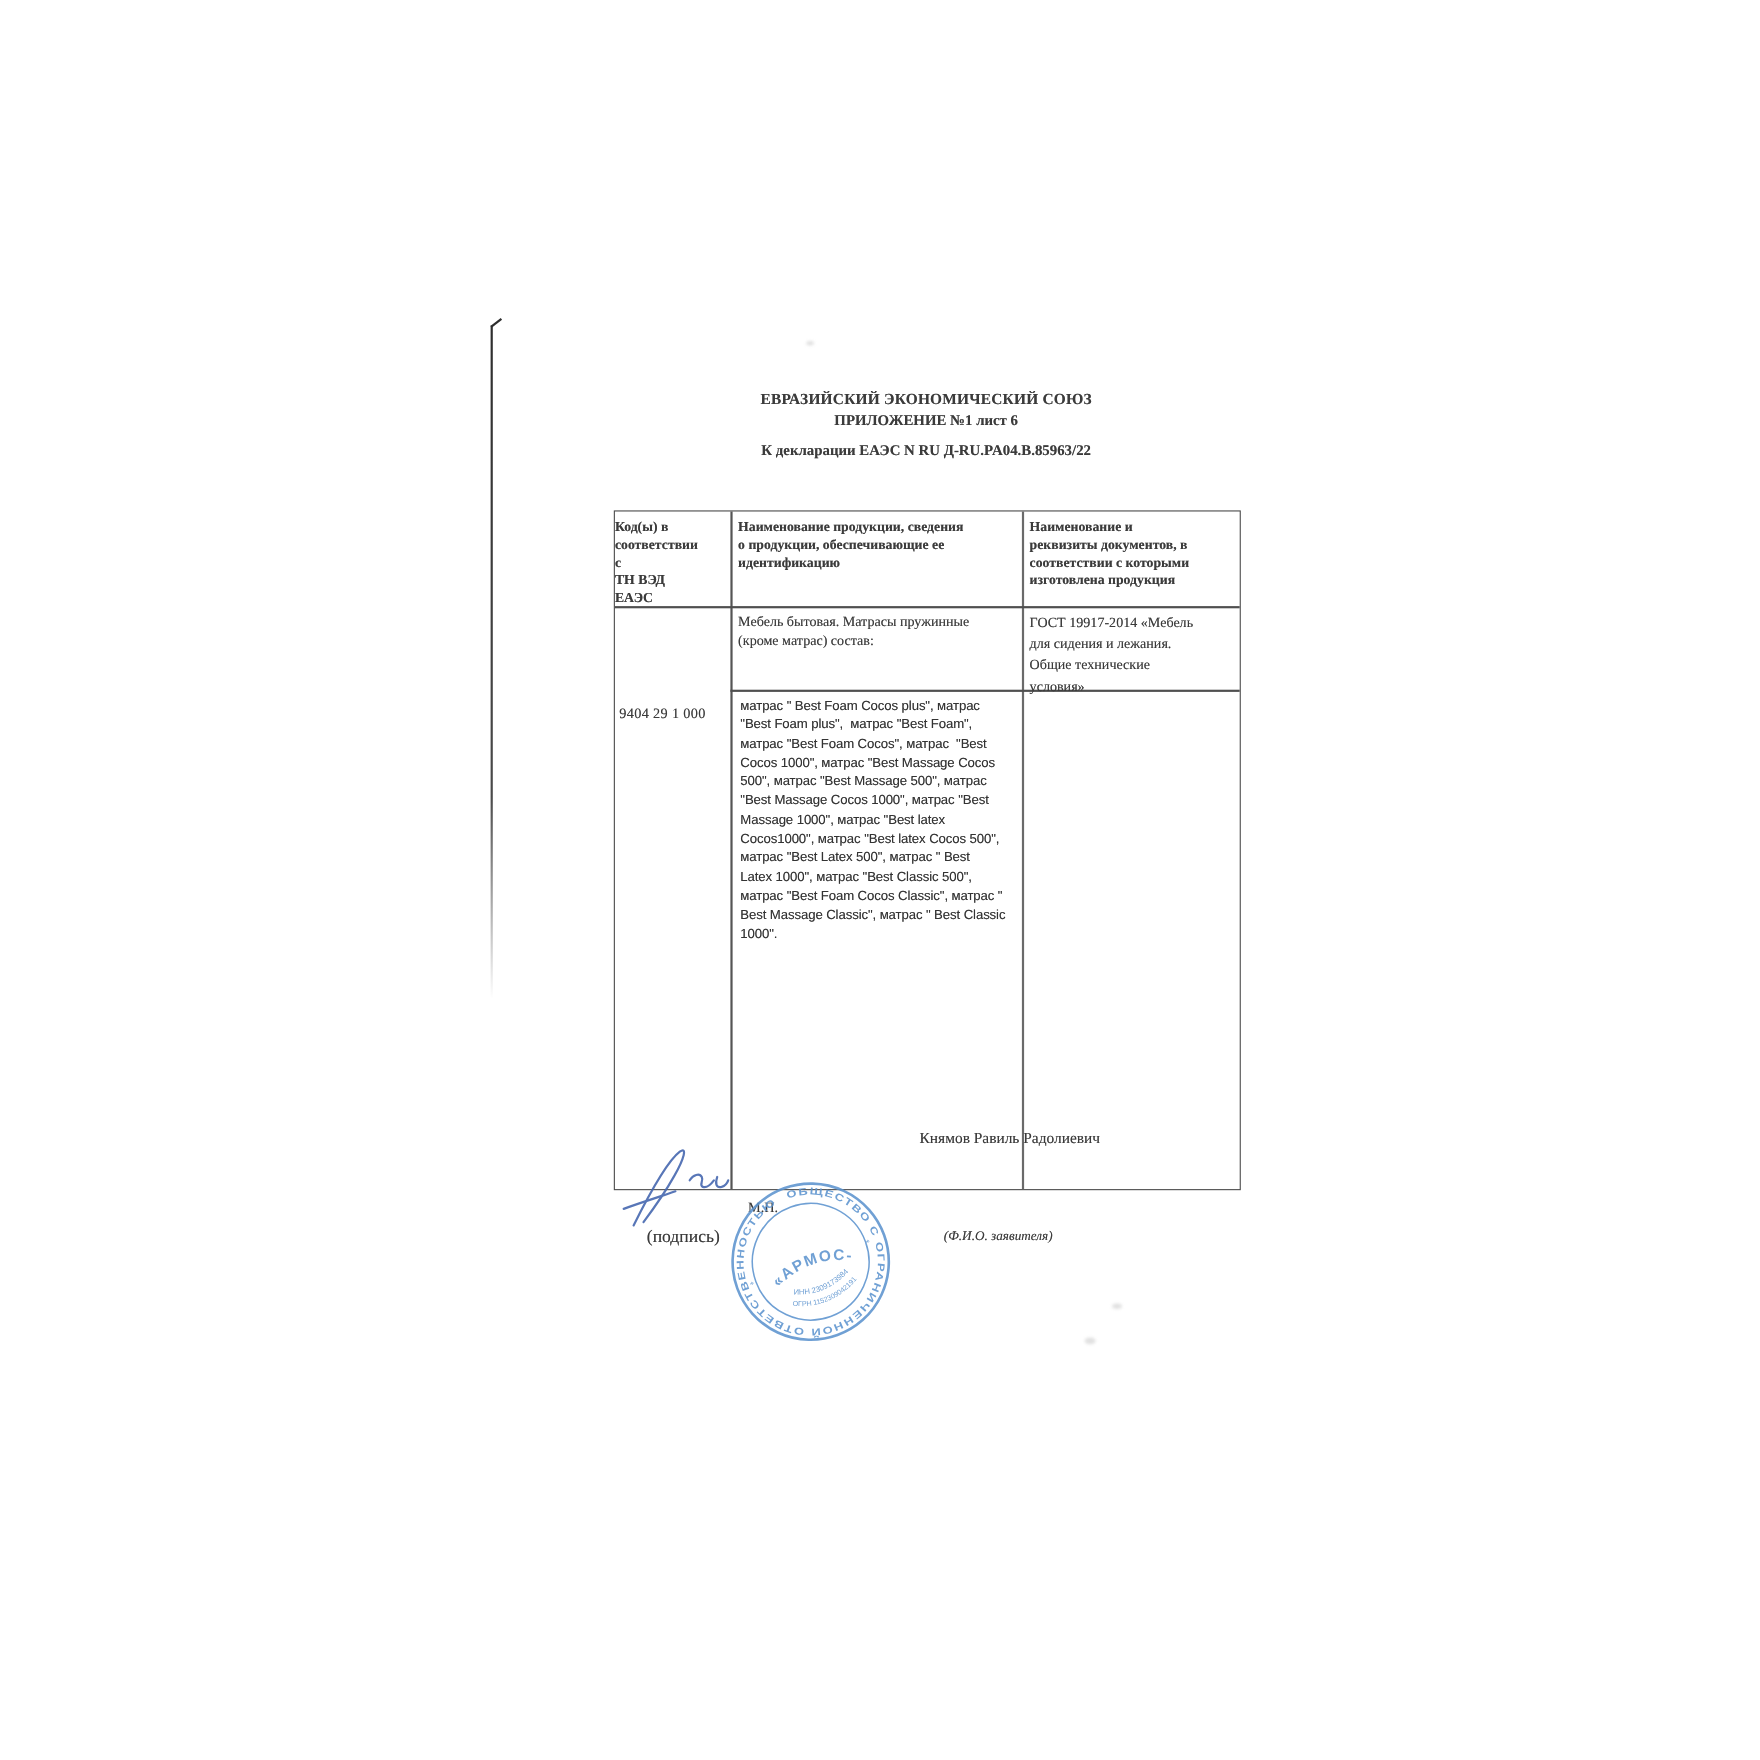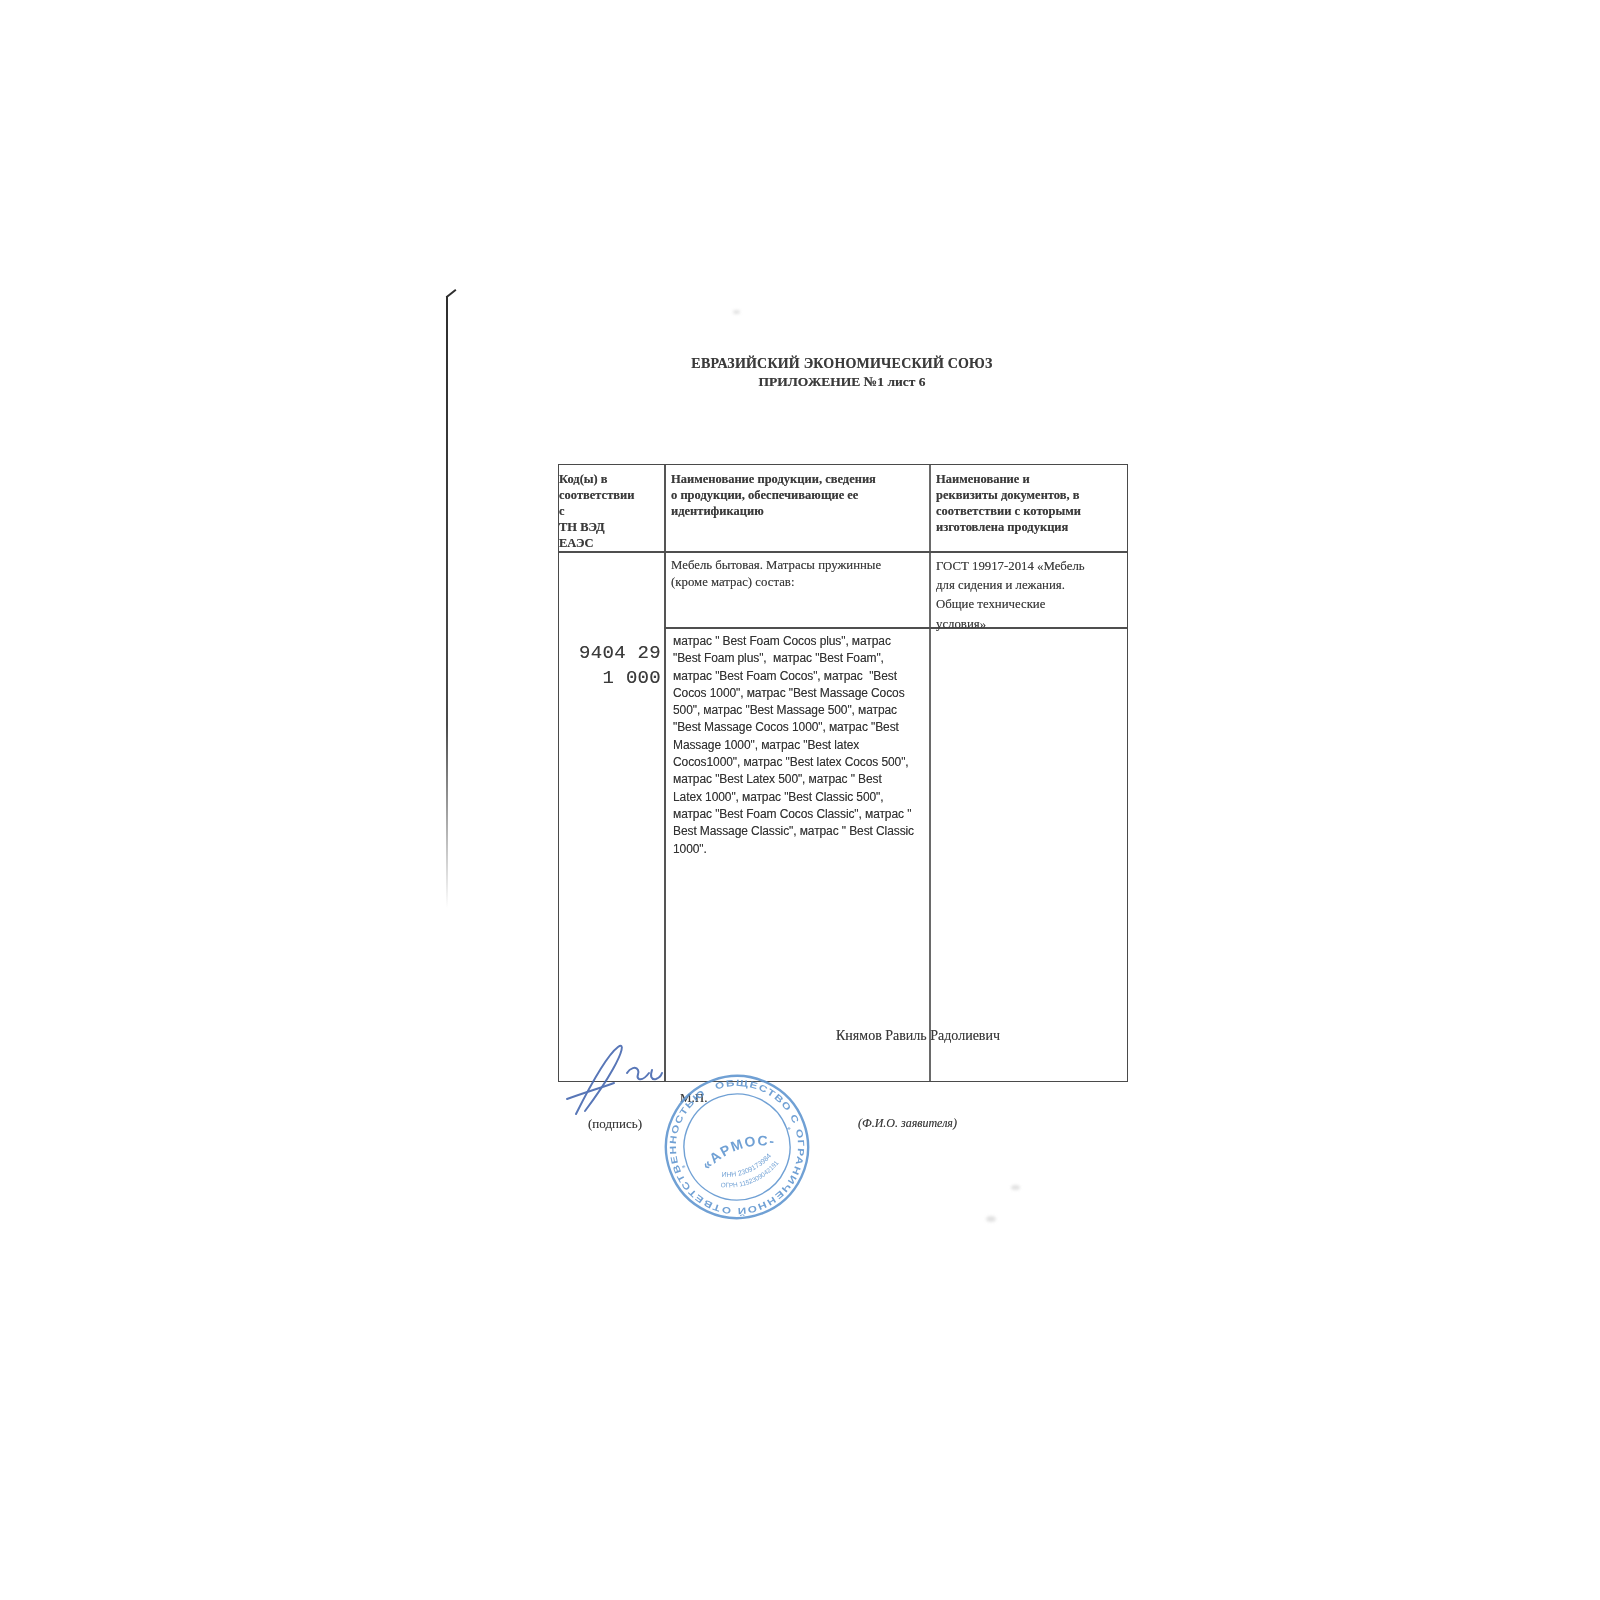--- a/index.html
+++ b/index.html
@@ -39,47 +39,48 @@
   .hline{position:absolute;height:1.5px;background:#4f4f4f;}
   .hsep{left:0;right:0;top:86px;}
   .rsep{left:105px;right:0;top:162px;}
   .cell{position:absolute;line-height:1.3;}
   .th{font-weight:bold;font-size:12.5px;line-height:1.28;white-space:pre-line;}
   .c1h{left:0;top:6px;width:105px;text-align:left;}
   .c2h{left:112px;top:6px;width:252px;}
   .c3h{left:377px;top:6px;width:186px;}
   .c2r1{left:112px;top:92px;width:255px;font-size:12.8px;white-space:pre-line;}
   .c3r1{left:377px;top:92px;width:186px;font-size:12.8px;white-space:pre-line;line-height:1.5;}
-  .c1r2{left:4px;top:176px;width:98px;font-size:19px;text-align:right;letter-spacing:.3px;font-family:Liberation Mono, monospace;}
+  .c1r2{left:4px;top:176px;width:98px;font-size:13px;text-align:left;letter-spacing:.3px;}
   .c2r2{left:114px;top:168px;width:254px;font-size:12px;line-height:17.3px;
     font-family:"Liberation Sans", sans-serif;color:#333;white-space:pre;overflow:hidden;
     letter-spacing:-0.1px;text-shadow:0 0 0.4px rgba(51,51,51,.5);}
 
   
-  .f-sign-label{left:588px;top:1116px;font-size:13px;}
+  .f-sign-label{left:588px;top:1116px;font-size:16px;}
   .f-mp{left:680px;top:1090px;font-size:13px;}
   .f-name{left:836px;top:1028px;font-size:14px;}
   .f-fio{left:858px;top:1116px;font-size:12px;font-style:italic;}
 
   .signature-svg{position:absolute;left:560px;top:1042px;width:118px;height:80px;}
   .stamp-svg{position:absolute;left:658px;top:1068px;width:158px;height:158px;opacity:.88;}
 </style>
 </head>
 <body>
 
 <div class="page">
 
   <div class="artifact-line"></div>
   <div class="artifact-hook"></div>
   <div class="speck" style="left:733px;top:310px;width:7px;height:4px;"></div>
   <div class="speck" style="left:1011px;top:1185px;width:9px;height:5px;"></div>
   <div class="speck" style="left:986px;top:1216px;width:10px;height:6px;"></div>
 
   <div class="txt center bold hdr hdr1">ЕВРАЗИЙСКИЙ ЭКОНОМИЧЕСКИЙ СОЮЗ</div>
   <div class="txt center bold hdr hdr2">ПРИЛОЖЕНИЕ №1 лист 6</div>
+  <div class="txt center bold hdr hdr3">К декларации ЕАЭС N RU Д-RU.PA04.B.85963/22</div>
 
   <div class="table-frame">
     <div class="vline v1"></div>
     <div class="vline v2"></div>
     <div class="hline hsep"></div>
     <div class="hline rsep"></div>
 
     <div class="cell th c1h txt">Код(ы) в
 соответствии
 с

